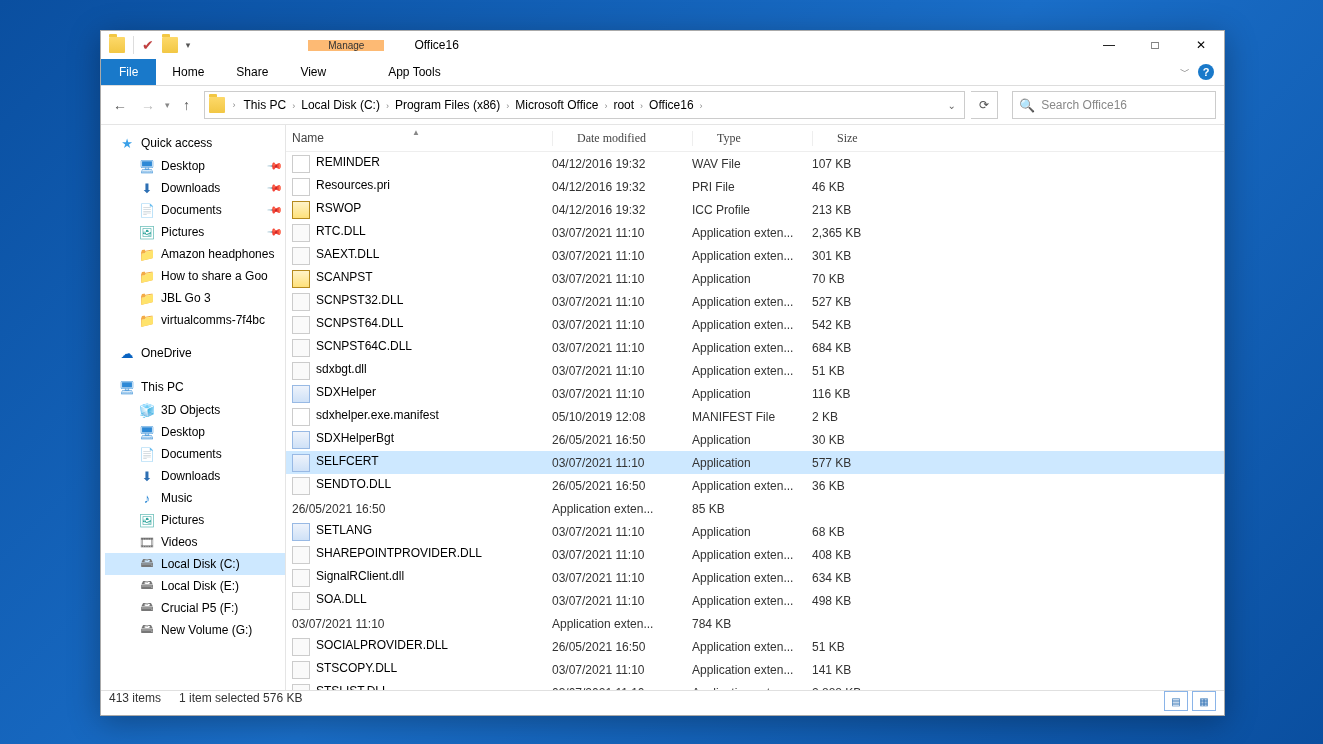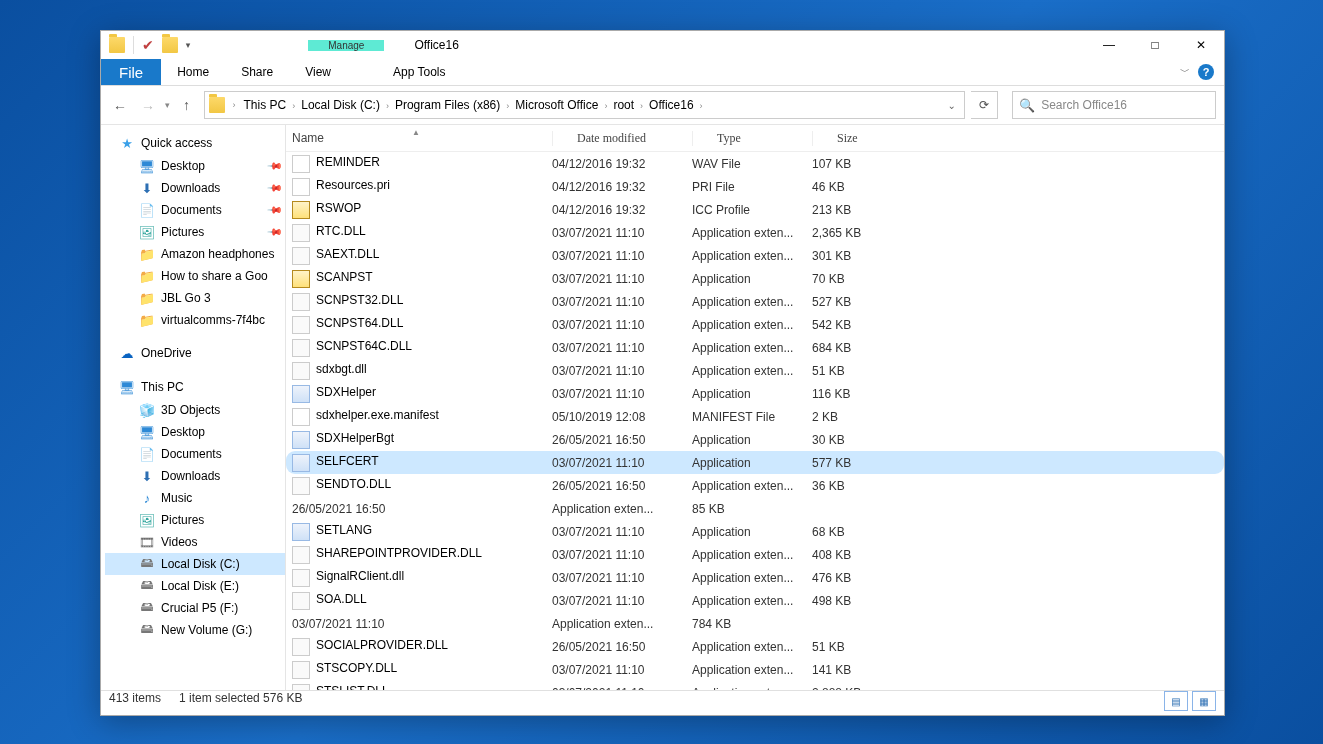--- a/index.html
+++ b/index.html
@@ -55,21 +55,21 @@
     border-radius:1px 1px 0 0;
   }
   .qat .sep { width:1px; height:18px; background:#ddd; }
   .qat .chk { color:#c04040; font-size:14px; }
   .context-tab {
     display:flex; flex-direction:column; align-items:center;
     margin-left: 110px;
   }
   .context-tab .hdr {
     font-size:10px;
-    background:#5eead4;
+    background:#fdba74;
     padding:0 20px;
     color:#333;
   }
   .title-text {
     margin-left: 30px;
     font-size: 12px;
   }
   .win-controls {
     display:flex;
     margin-left:auto;
@@ -87,21 +87,21 @@
     display:flex;
     align-items:stretch;
     border-bottom:1px solid #ddd;
     background:#fff;
   }
   .ribbon .file-tab {
     background:#1979ca;
     color:#fff;
     padding:0 18px;
     display:flex; align-items:center;
-    font-size:15px;
+    font-size:12px;
   }
   .ribbon .tab {
     padding:0 16px;
     display:flex; align-items:center;
     font-size:12px;
   }
   .ribbon .tab.tools { margin-left: 30px; }
   .ribbon .right {
     margin-left:auto;
     display:flex; align-items:center;
@@ -256,21 +256,21 @@
   .filelist::-webkit-scrollbar-track{background:#f0f0f0;}
   .filelist::-webkit-scrollbar-thumb{background:#c1c1c1;}
   .row {
     display:grid;
     grid-template-columns: 260px 140px 120px 80px;
     padding:1px 10px 1px 6px;
     height:21px;
     align-items:center;
     font-size:12px;
   }
-  .row.selected { background:#cde8ff;border-radius:9px; }
+  .row.selected { background:#cde8ff; }
   .row .namecell {
     display:flex;align-items:flex-start;gap:6px;
     overflow:hidden;white-space:nowrap;
   }
   .row .sizecell { text-align:left; padding-right:4px; color:#333;}
   .row .typecell, .row .datecell { color:#333; overflow:hidden; white-space:nowrap; text-overflow:ellipsis;}
   .fileico {
     width:16px;height:16px;flex:none;
     border:1px solid #ccc;
     background:#fff;
@@ -629,21 +629,21 @@
     <div class="typecell">Application exten...</div>
     <div class="sizecell">408 KB</div>
           </div>
           <div class="row">
     <div class="namecell">
               <span class="fileico dll"></span>
               <span>SignalRClient.dll</span>
             </div>
     <div class="datecell">03/07/2021 11:10</div>
     <div class="typecell">Application exten...</div>
-    <div class="sizecell">476 KB</div>
+    <div class="sizecell">634 KB</div>
           </div>
           <div class="row">
     <div class="namecell">
               <span class="fileico dll"></span>
               <span>SOA.DLL</span>
             </div>
     <div class="datecell">03/07/2021 11:10</div>
     <div class="typecell">Application exten...</div>
     <div class="sizecell">498 KB</div>
           </div>

